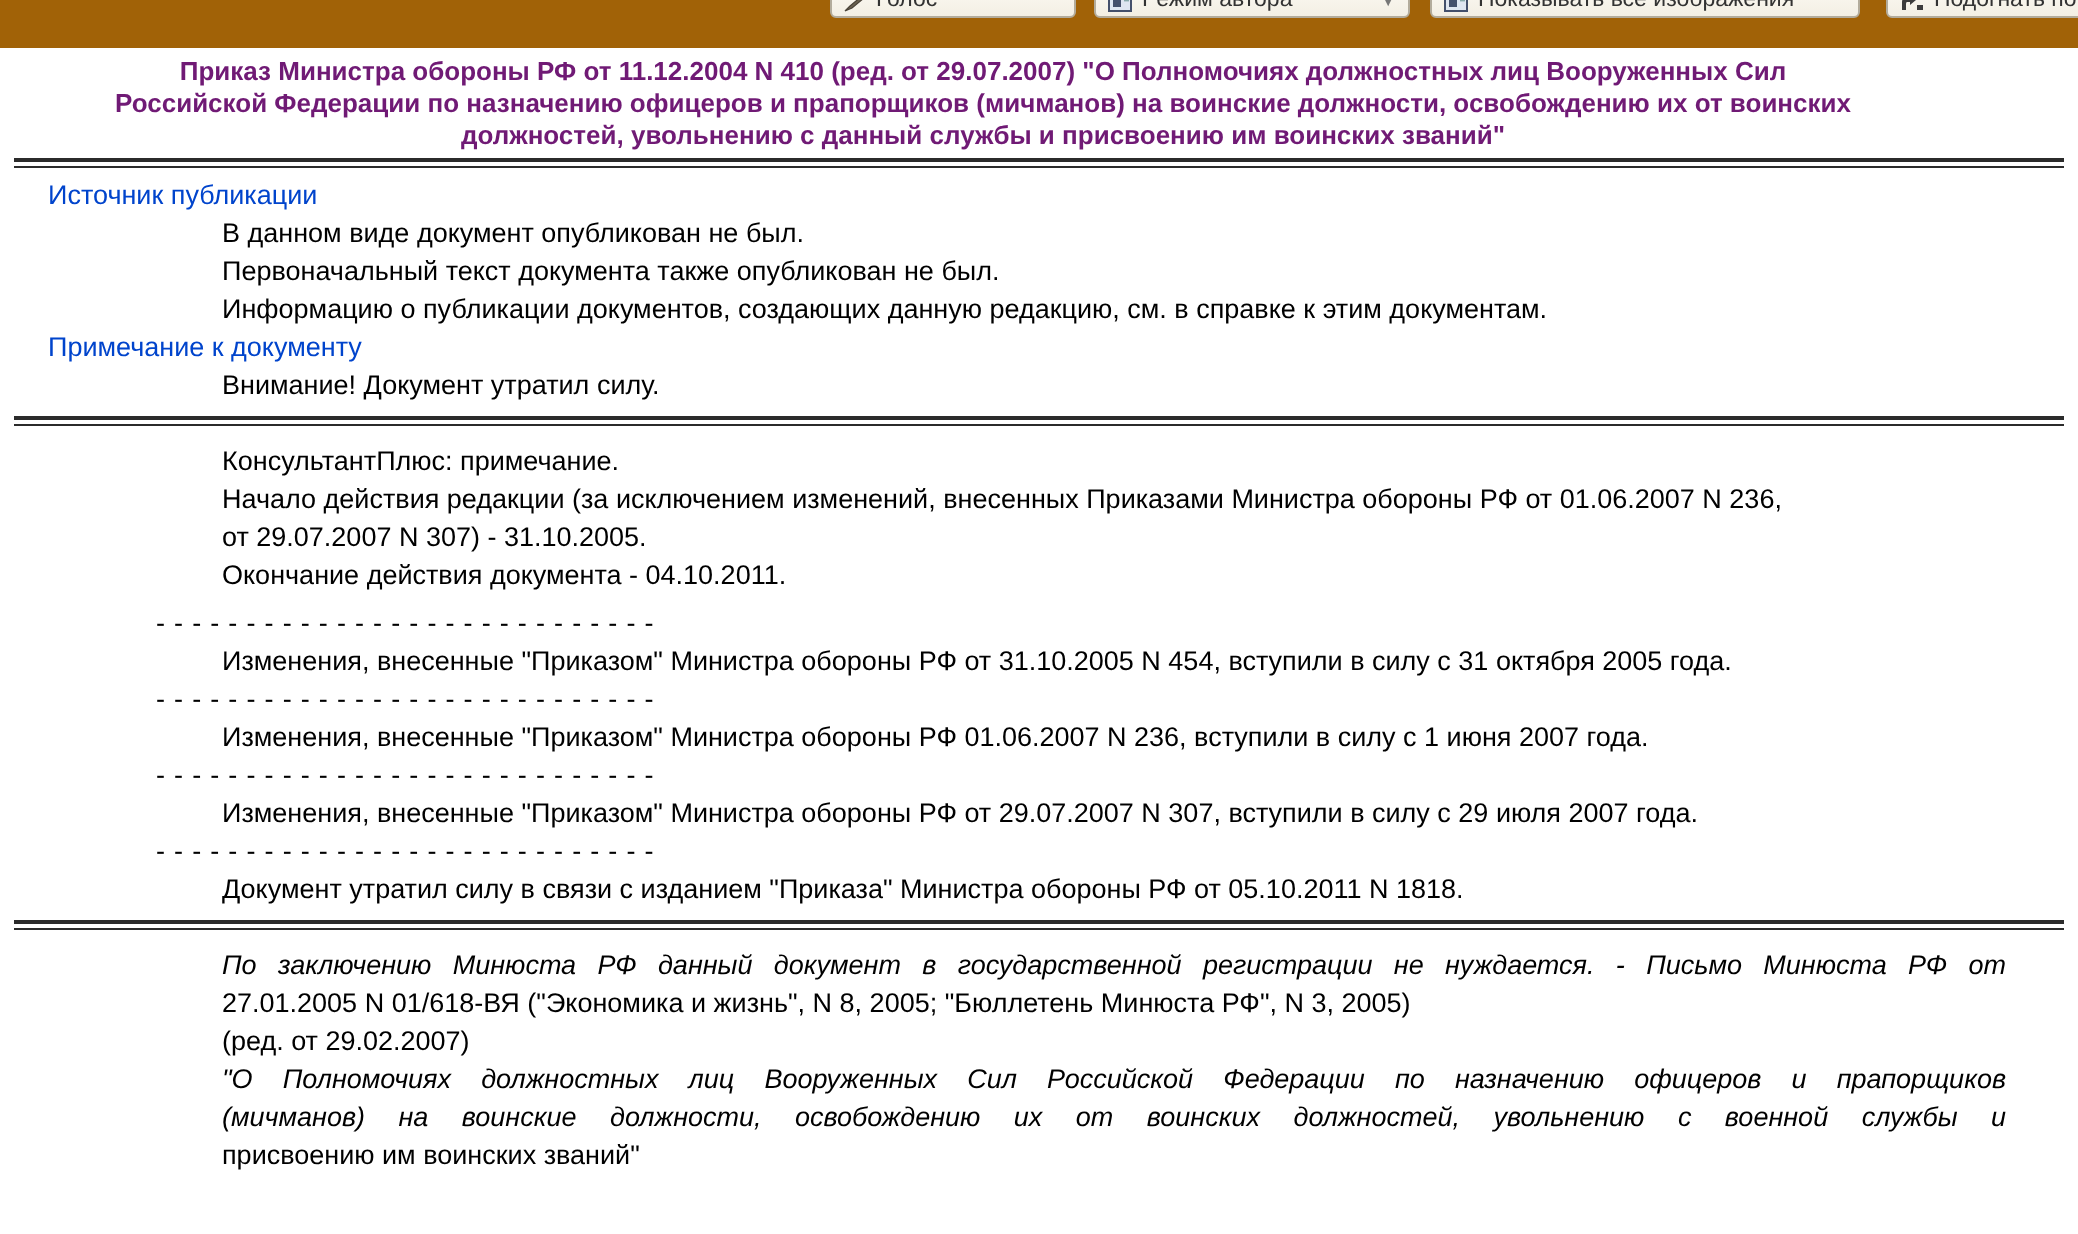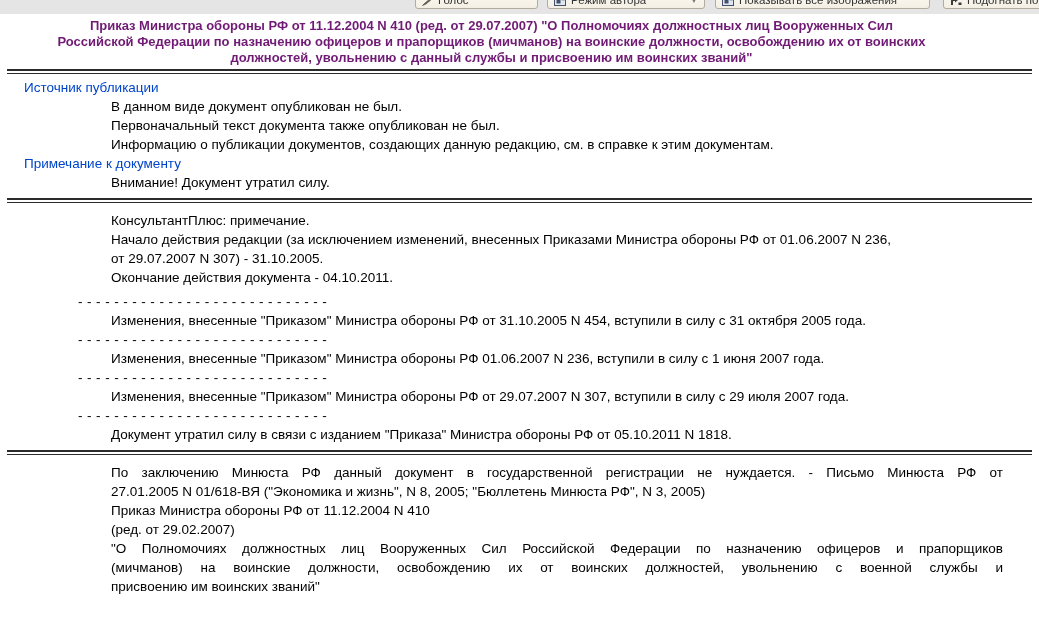--- a/index.html
+++ b/index.html
@@ -2,41 +2,41 @@
 <html><head>
 <meta charset="utf-8">
 <style>
   html,body { margin:0; padding:0; }
   body {
     width:1039px; height:617px; overflow:hidden; background:#ffffff;
     font-family:"Liberation Sans", sans-serif;
   }
   
   .toolbar {
-    position:relative; height:14px; background:#e5e5e5; overflow:hidden;
+    position:relative; height:24px; background:#a16207; overflow:hidden;
   }
   .tb-btn {
     position:absolute; top:-14px; height:23px; box-sizing:border-box;
     border:1px solid #b3ac9c; border-radius:3px;
     background:linear-gradient(#fffdf8,#f3efe4);
     display:flex; align-items:flex-end; gap:5px;
     padding:0 6px 2px 6px; font-size:11.5px; color:#333;
     white-space:nowrap; cursor:pointer;
   }
   .tb-btn svg { display:block; }
   .dd-arrow { margin-left:auto; color:#777; font-size:8px; line-height:10px; }
   
   .title { margin:4px 64px 0 8px; color:#701a75; font-weight:bold; font-size:13px; }
   .title div { text-align:center; white-space:nowrap; line-height:16px; }
   
   .doc .line { font-size:13.5px; line-height:19px; color:#000; white-space:pre; }
   .doc .text   { margin-left:111px; }
   .doc .dashes { margin-left:78px; letter-spacing:0.4px; }
   .doc .link   { margin-left:24px; color:#0044cc; cursor:pointer; }
-  .doc .jline  { width:892px; white-space:normal; text-align:justify; text-align-last:justify; }
+  .doc .jline  { width:892px; white-space:normal; text-align:justify; text-align-last:justify;font-style:italic; }
   .doc .rule {
     margin:6px 7px 8px 7px; height:2px;
     border-top:2px solid #2b2b2b; border-bottom:1px solid #2b2b2b;
   }
   .doc > .rule:first-child { margin:3px 7px 4px 7px; }
   .doc > div:nth-child(13) { margin-top:5px; } 
 </style>
 </head>
 <body>
 
@@ -107,18 +107,17 @@
     <div class="line text">Изменения, внесенные "Приказом" Министра обороны РФ от 31.10.2005 N 454, вступили в силу с 31 октября 2005 года.</div>
     <div class="line dashes">- - - - - - - - - - - - - - - - - - - - - - - - - - - -</div>
     <div class="line text">Изменения, внесенные "Приказом" Министра обороны РФ 01.06.2007 N 236, вступили в силу с 1 июня 2007 года.</div>
     <div class="line dashes">- - - - - - - - - - - - - - - - - - - - - - - - - - - -</div>
     <div class="line text">Изменения, внесенные "Приказом" Министра обороны РФ от 29.07.2007 N 307, вступили в силу с 29 июля 2007 года.</div>
     <div class="line dashes">- - - - - - - - - - - - - - - - - - - - - - - - - - - -</div>
     <div class="line text">Документ утратил силу в связи с изданием "Приказа" Министра обороны РФ от 05.10.2011 N 1818.</div>
     <div class="rule"></div>
     <div class="line text jline">По заключению Минюста РФ данный документ в государственной регистрации не нуждается. - Письмо Минюста РФ от</div>
     <div class="line text">27.01.2005 N 01/618-ВЯ ("Экономика и жизнь", N 8, 2005; "Бюллетень Минюста РФ", N 3, 2005)</div>
-    <div class="line text">Приказ Министра обороны РФ от 11.12.2004 N 410</div>
     <div class="line text">(ред. от 29.02.2007)</div>
     <div class="line text jline">"О Полномочиях должностных лиц Вооруженных Сил Российской Федерации по назначению офицеров и прапорщиков</div>
     <div class="line text jline">(мичманов) на воинские должности, освобождению их от воинских должностей, увольнению с военной службы и</div>
     <div class="line text">присвоению им воинских званий"</div>
   </div>
 
 </body></html>

